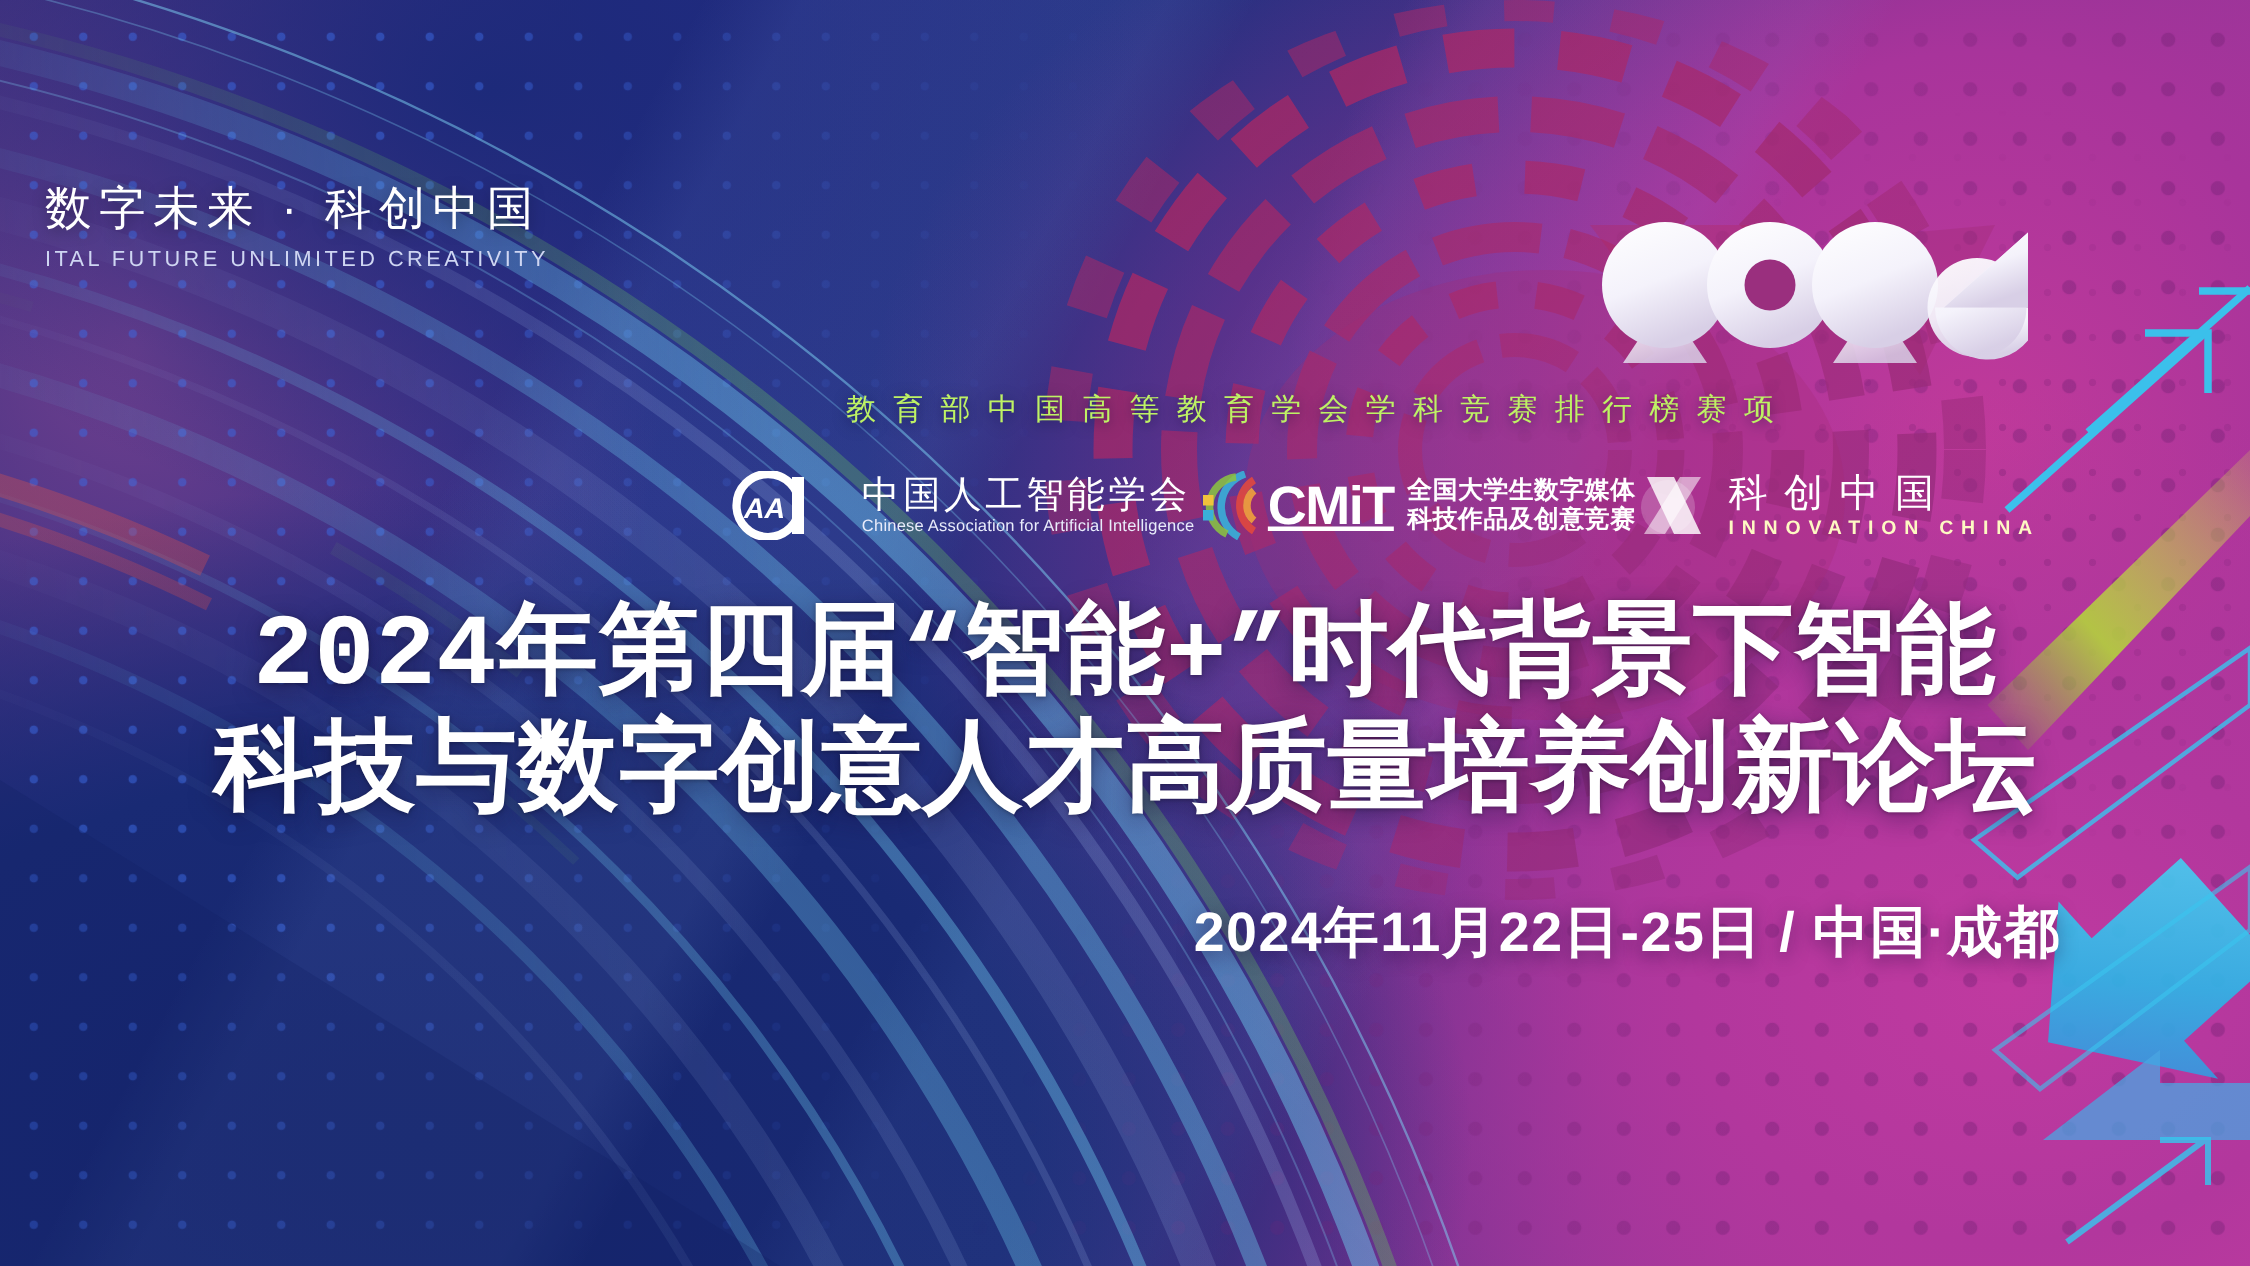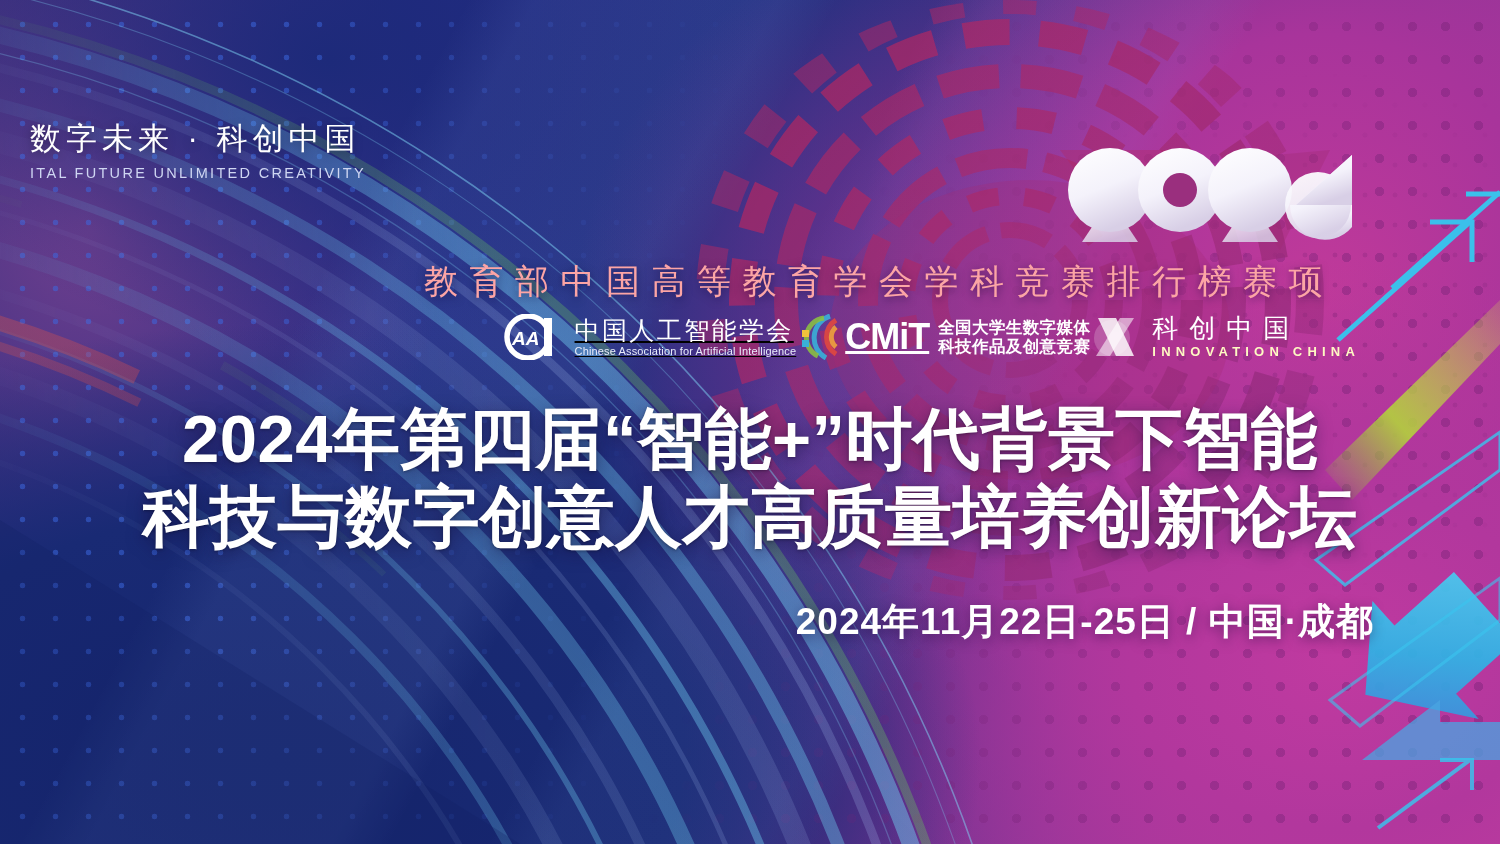--- a/index.html
+++ b/index.html
@@ -88,49 +88,49 @@
     font-size:31px; letter-spacing:5px; color:#ffffff; font-weight:400;
     text-shadow:0 2px 10px rgba(0,0,0,.35);
   }
   .slogan-en {
     font-size:14.5px; letter-spacing:2.3px; color:#cfd6f2; margin-top:5px;
   }
 
   .orgline {
     position:absolute; left:404px; top:259px; width:950px;
     text-align:center;
-    font-size:34px; letter-spacing:11.5px; color:#fca5a5; font-weight:400;
+    font-size:20px; letter-spacing:11.5px; color:#bef264; font-weight:400;
     text-shadow:0 2px 9px rgba(12,10,50,.55);
     white-space:nowrap;
   }
 
   .logos {
     position:absolute; left:400px; top:308px; width:960px; height:58px;
     display:flex; align-items:center; justify-content:flex-end;
   }
   .logo { display:flex; align-items:center; height:52px; }
 
   
   .caai-mark { width:62px; height:46px; flex:0 0 auto; }
-  .caai-text { margin-left:9px;text-decoration:underline; }
+  .caai-text { margin-left:25px; }
   .caai-cn { font-size:25px; letter-spacing:2.4px; color:#fff; line-height:1.05; font-weight:500; }
   .caai-en { font-size:11px; letter-spacing:.15px; color:#e9ecfb; margin-top:2px; }
 
   
   .cmit-mark { width:48px; height:46px; flex:0 0 auto; }
   .cmit-word { font-size:36px; font-weight:bold; color:#fff; letter-spacing:-1px; margin-left:1px; line-height:1;text-decoration:underline; }
   .cmit-cn { margin-left:9px; font-size:16.5px; font-weight:bold; color:#fff; line-height:1.16; letter-spacing:.4px; }
 
   
   .ic-mark { width:54px; height:50px; flex:0 0 auto; }
   .ic-text { margin-left:8px; }
   .ic-cn { font-size:26px; letter-spacing:11px; color:#fff; line-height:1.05; }
   .ic-en { font-size:13px; letter-spacing:5.2px; color:#fef9c3; font-weight:bold; margin-top:1px; }
 
-  .title { position:absolute; left:0; right:0; top:400px; text-align:center; }
+  .title { position:absolute; left:0; right:0; top:400px; text-align:center;font-family:Liberation Mono, monospace; }
   .title-line {
     font-size:67px; font-weight:bold; color:#ffffff;
     letter-spacing:.5px; line-height:1.16;
     text-shadow:0 4px 16px rgba(20,12,60,.55), 0 1px 3px rgba(0,0,0,.35);
     white-space:nowrap;
   }
 
   .datebar {
     position:absolute; left:0; right:126px; top:597px;
     text-align:right;

